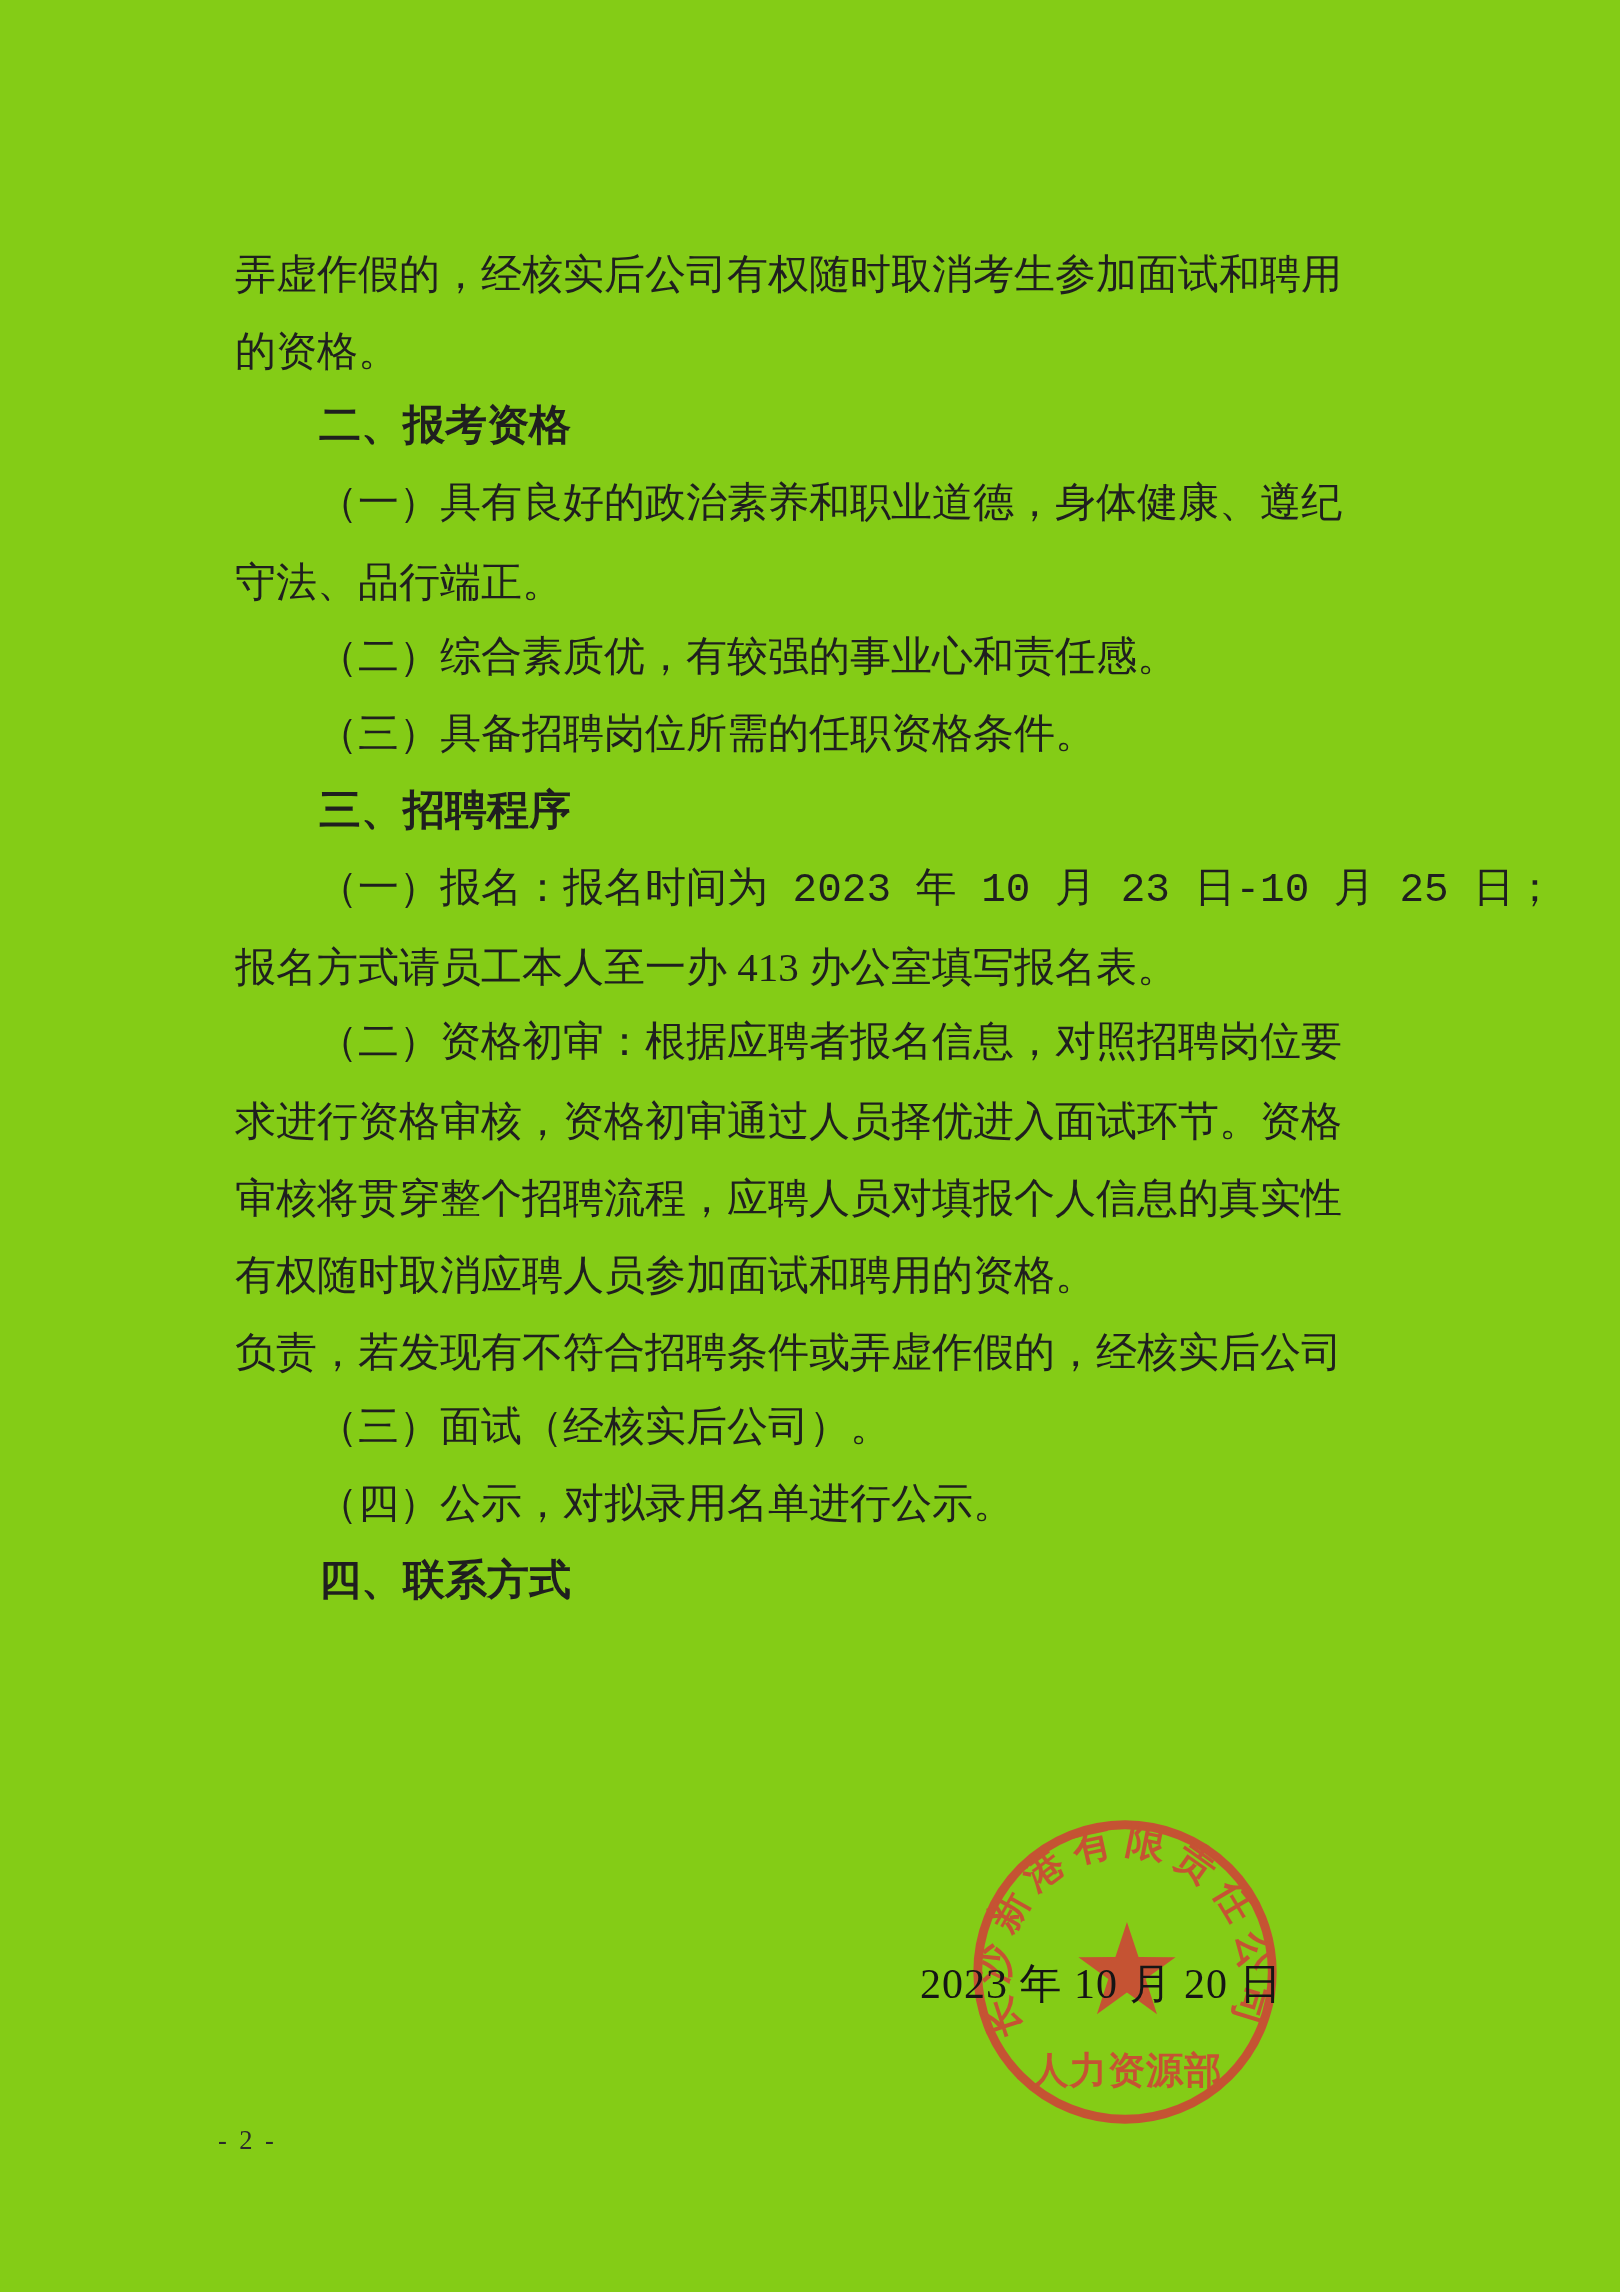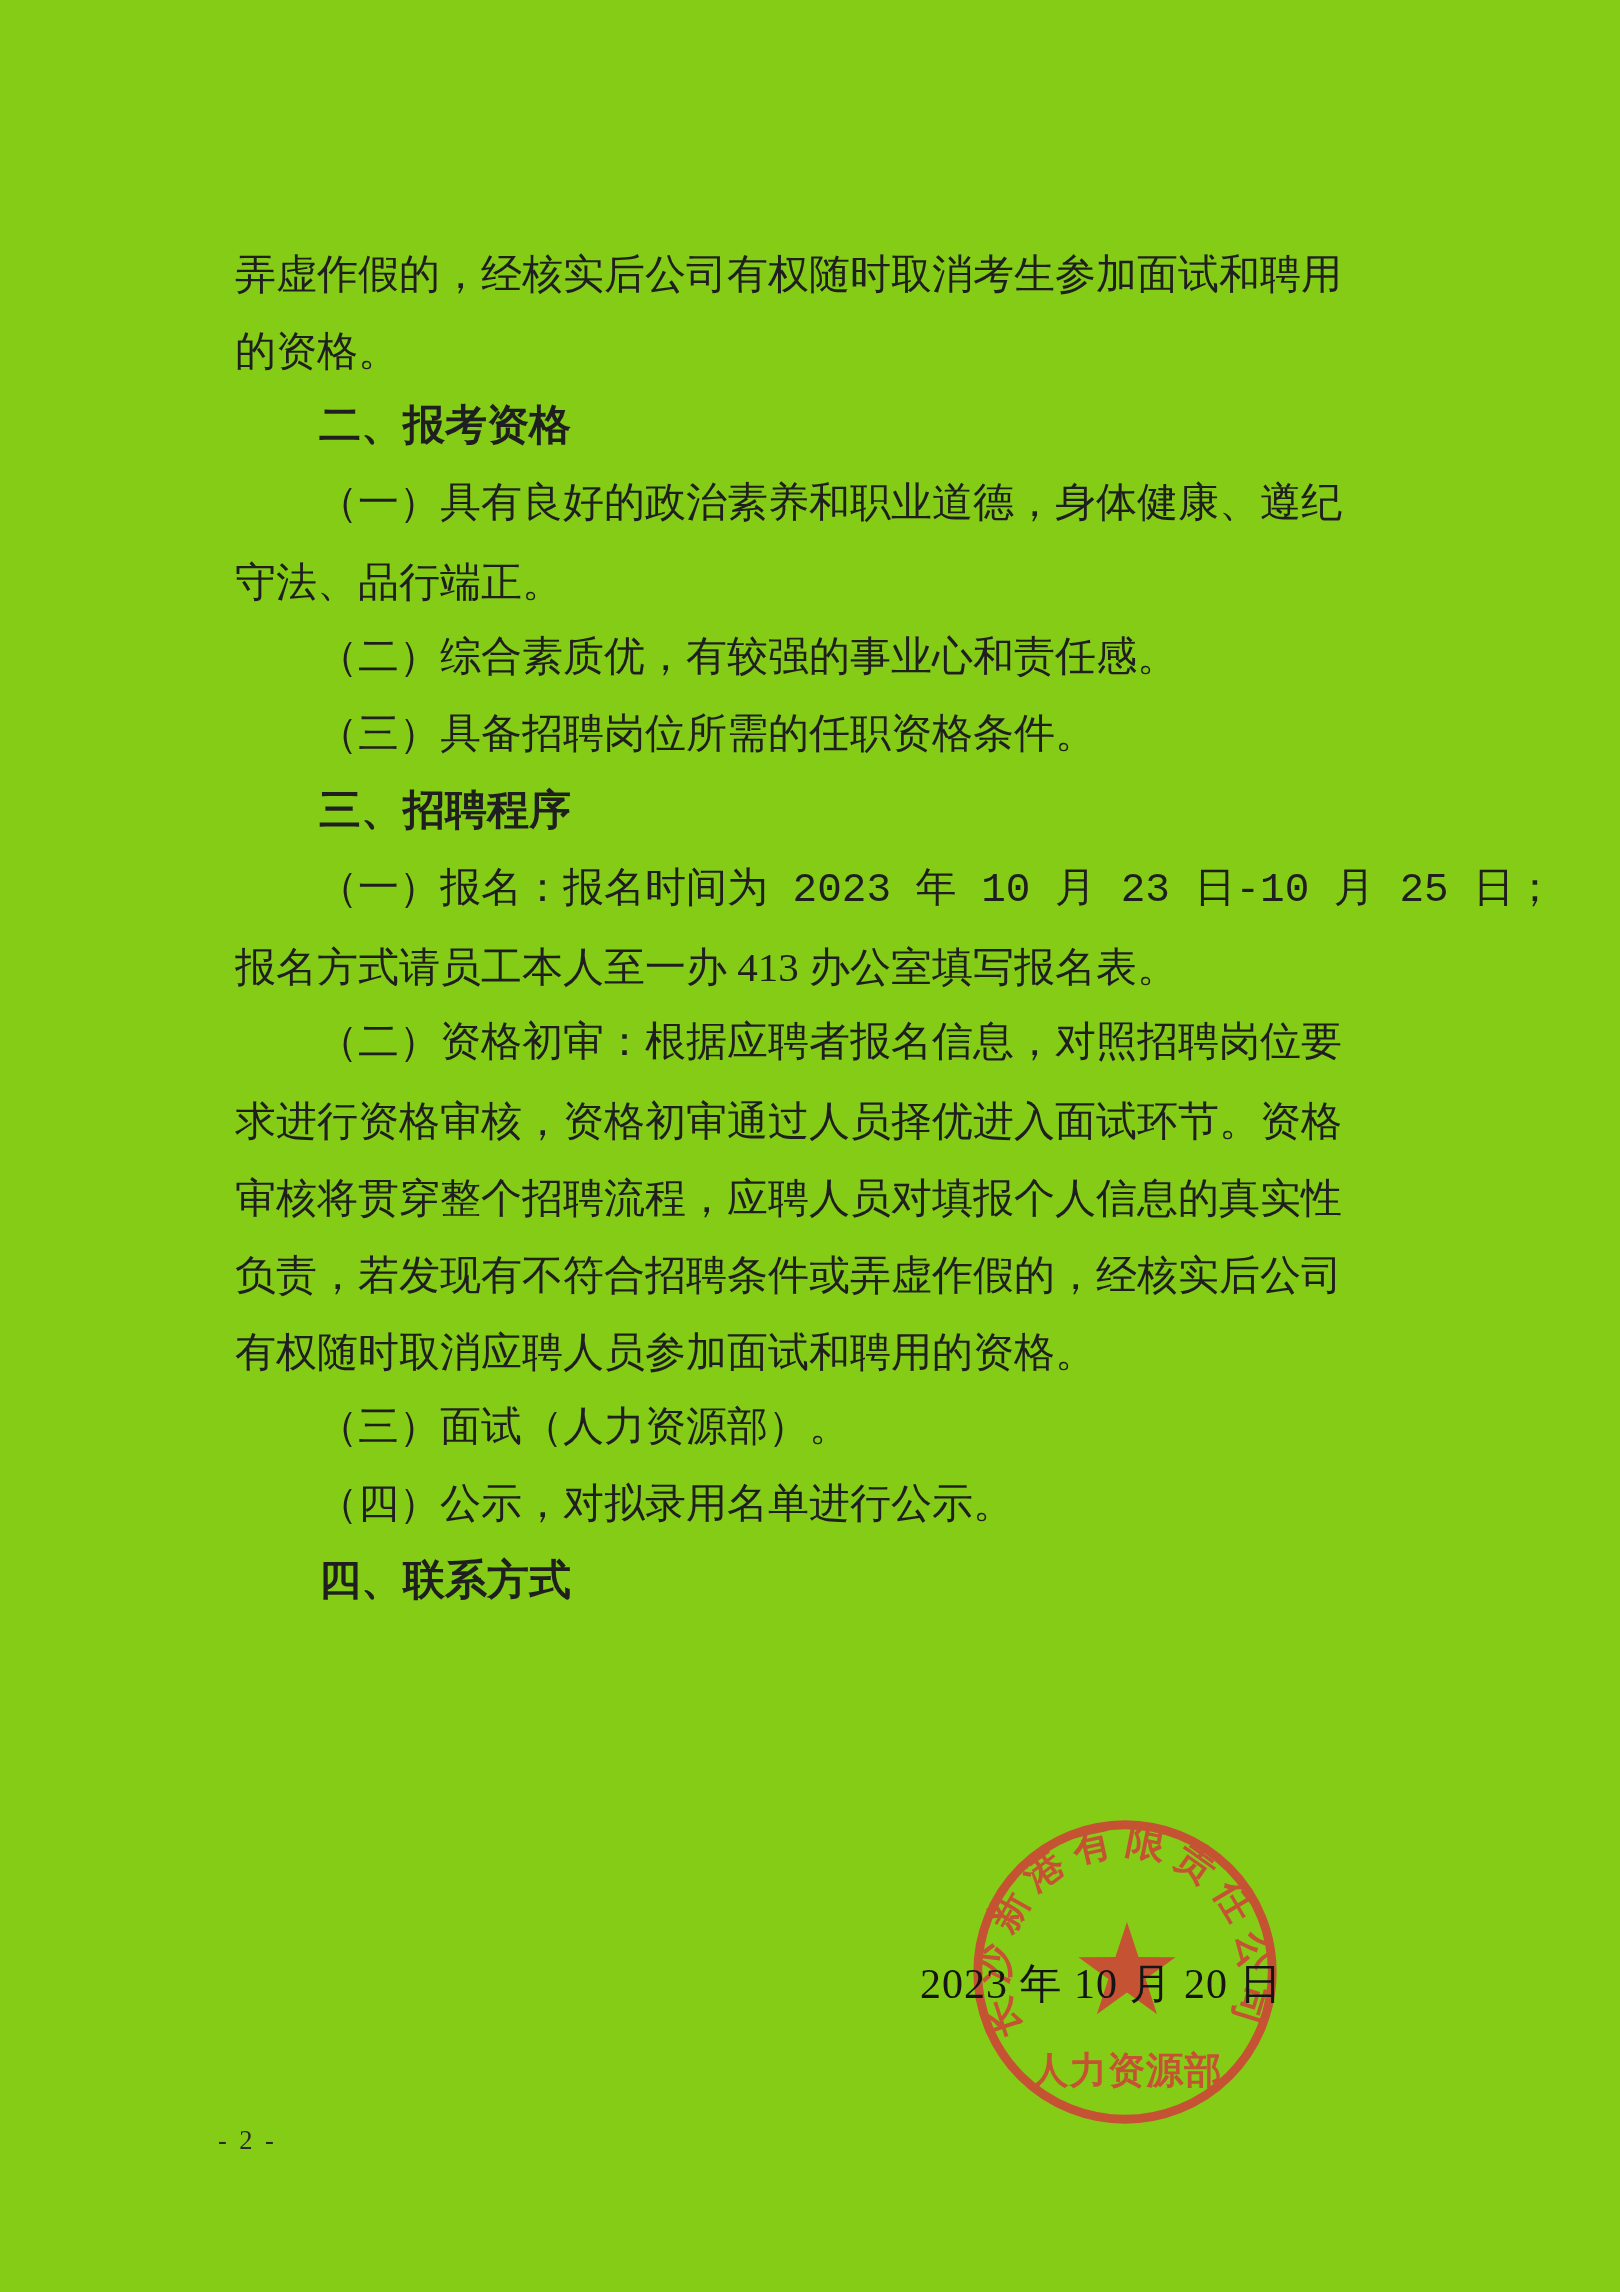--- a/index.html
+++ b/index.html
@@ -71,23 +71,23 @@
     <div class="ln ind">（一）具有良好的政治素养和职业道德，身体健康、遵纪</div>
     <div class="ln">守法、品行端正。</div>
     <div class="ln ind">（二）综合素质优，有较强的事业心和责任感。</div>
     <div class="ln ind">（三）具备招聘岗位所需的任职资格条件。</div>
     <div class="ln hd ind">三、招聘程序</div>
     <div class="ln ind">（一）报名：报名时间为 2023 年 10 月 23 日-10 月 25 日；</div>
     <div class="ln">报名方式请员工本人至一办 413 办公室填写报名表。</div>
     <div class="ln ind">（二）资格初审：根据应聘者报名信息，对照招聘岗位要</div>
     <div class="ln">求进行资格审核，资格初审通过人员择优进入面试环节。资格</div>
     <div class="ln">审核将贯穿整个招聘流程，应聘人员对填报个人信息的真实性</div>
+    <div class="ln">有权随时取消应聘人员参加面试和聘用的资格。</div>
     <div class="ln">负责，若发现有不符合招聘条件或弄虚作假的，经核实后公司</div>
-    <div class="ln">有权随时取消应聘人员参加面试和聘用的资格。</div>
-    <div class="ln ind">（三）面试（人力资源部）。</div>
+    <div class="ln ind">（三）面试（经核实后公司）。</div>
     <div class="ln ind">（四）公示，对拟录用名单进行公示。</div>
     <div class="ln hd ind">四、联系方式</div>
   </div>
 
   <svg class="seal" viewBox="0 0 326 326" xmlns="http://www.w3.org/2000/svg">
     <circle cx="163" cy="163" r="150" fill="none" stroke="#cf4338" stroke-width="9"></circle>
     <defs>
       <path id="sealArc" d="M 59.1 223 A 120 120 0 1 1 266.9 223" fill="none"></path>
     </defs>
     <text font-size="40" fill="#cf4338" letter-spacing="10">

